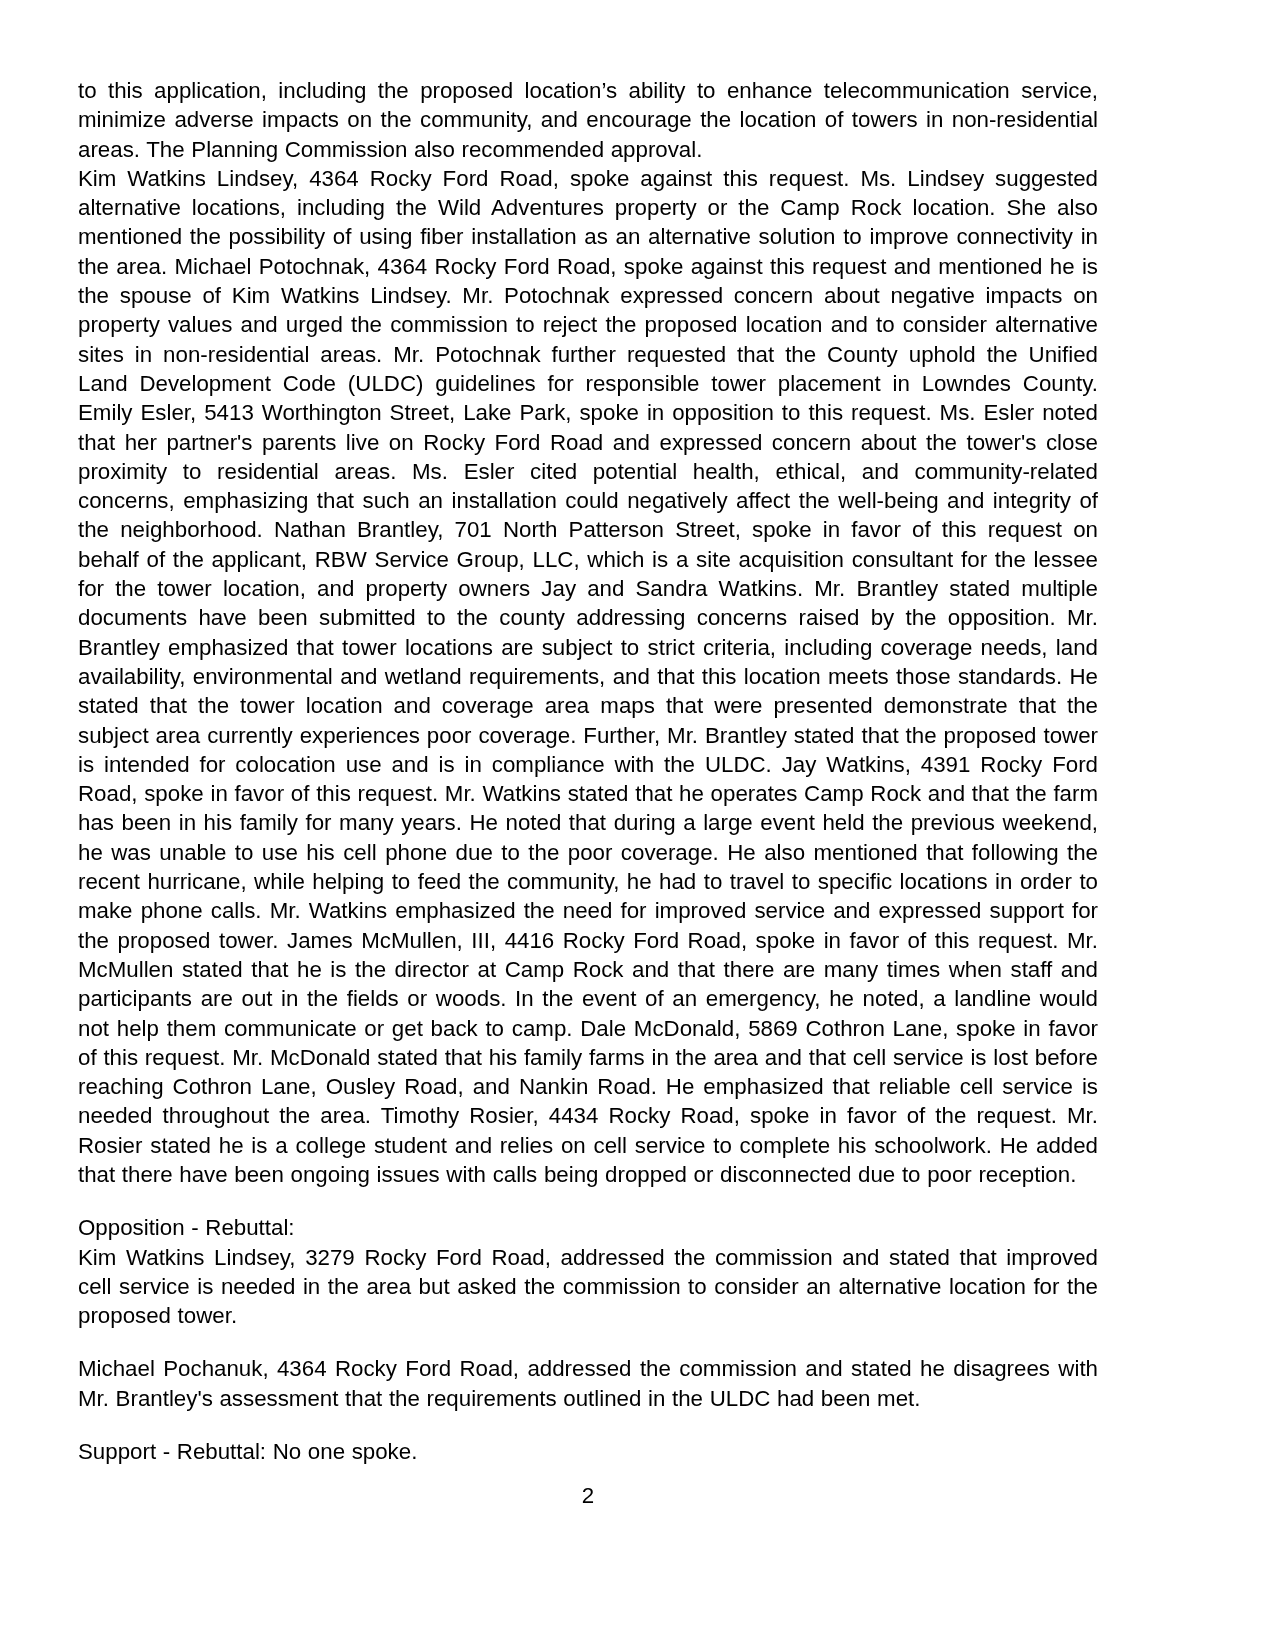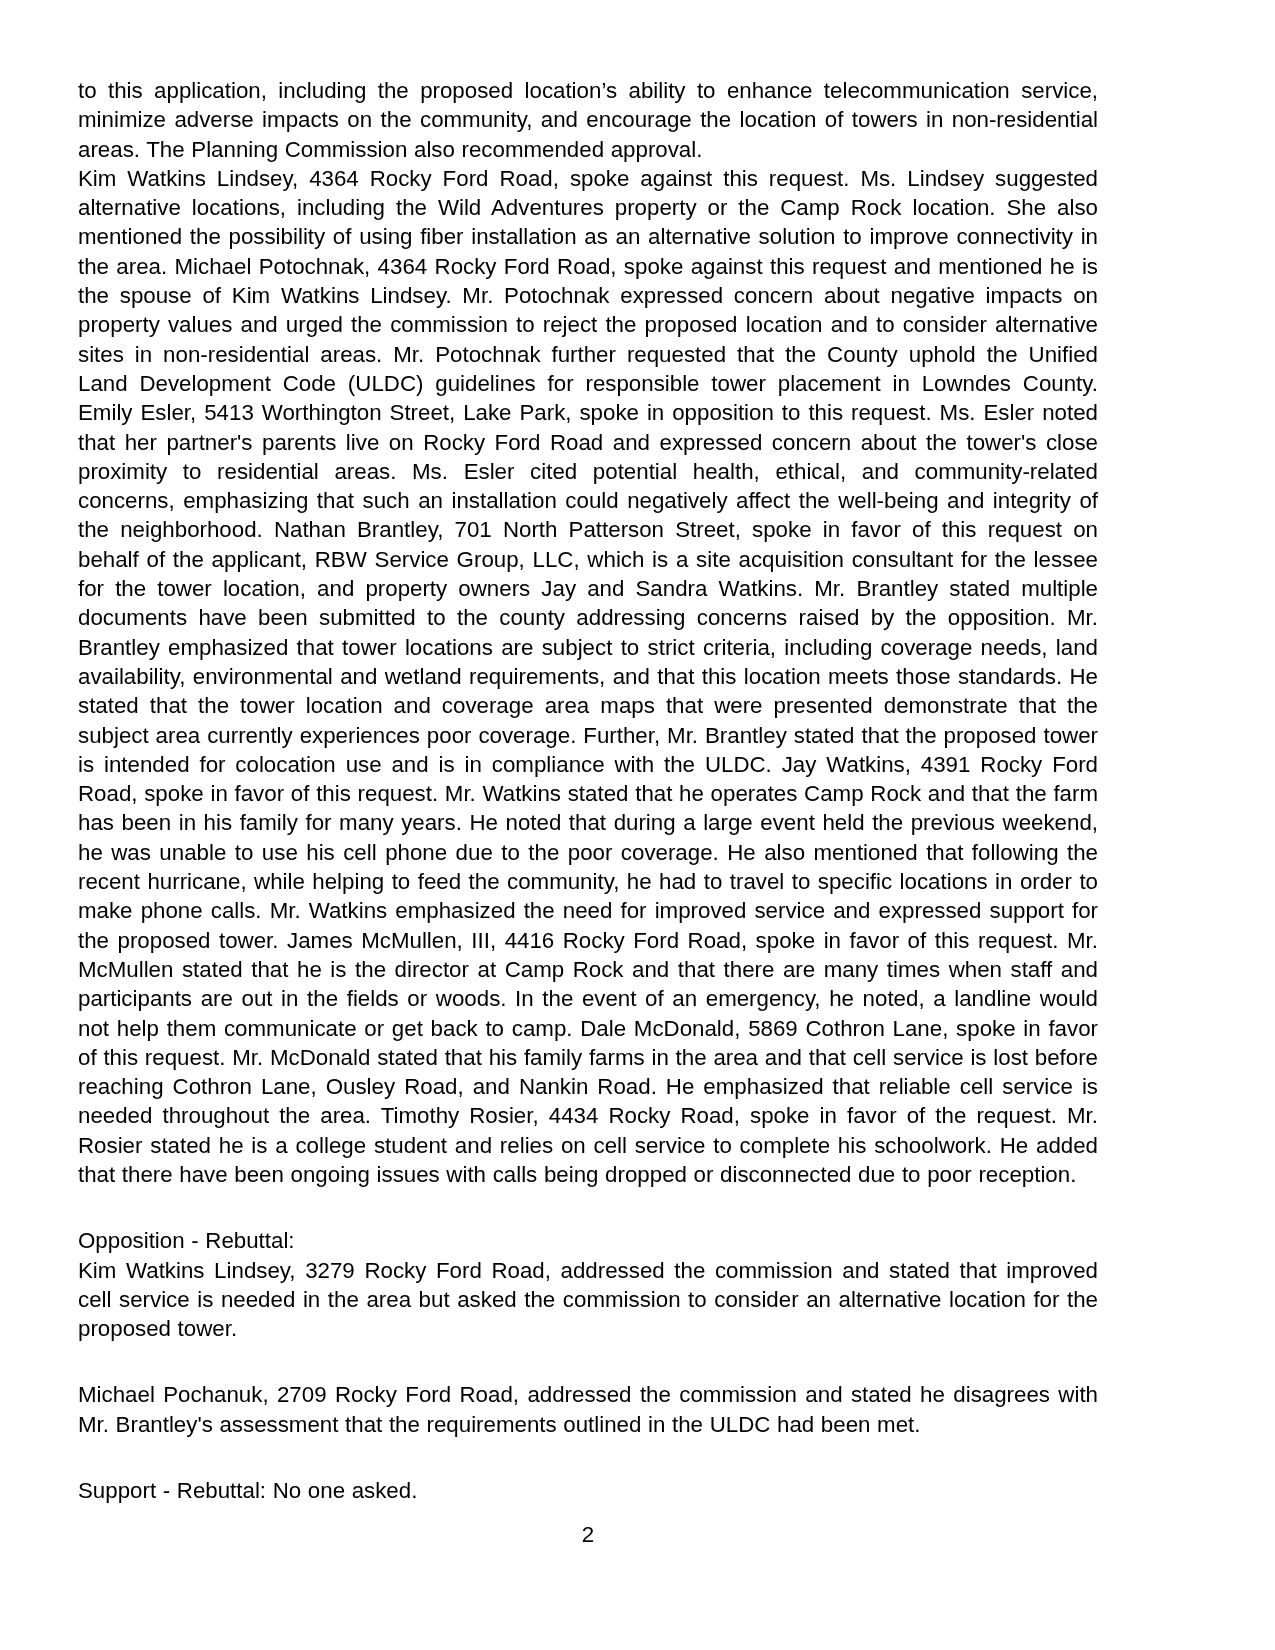--- a/index.html
+++ b/index.html
@@ -20,35 +20,35 @@
   }
   .body-text p {
     margin: 0;
     font-size: 22.3px;
     line-height: 29.3px;
     text-align: justify;
     hyphens: none;
     word-spacing: 0.02em;
   }
   .body-text p.gap-above {
-    margin-top: 37px;
+    margin-top: 24px;
   }
   .page-footer {
     font-size: 22.3px;
     line-height: 29.3px;
     text-align: center;
     margin-top: 15px;
   }
 </style>
 </head>
 <body>
 
 <div class="page">
   <div class="body-text">
     <p>to this application, including the proposed location’s ability to enhance telecommunication service, minimize adverse impacts on the community, and encourage the location of towers in non-residential areas. The Planning Commission also recommended approval.</p>
     <p>Kim Watkins Lindsey, 4364 Rocky Ford Road, spoke against this request. Ms. Lindsey suggested alternative locations, including the Wild Adventures property or the Camp Rock location. She also mentioned the possibility of using fiber installation as an alternative solution to improve connectivity in the area. Michael Potochnak, 4364 Rocky Ford Road, spoke against this request and mentioned he is the spouse of Kim Watkins Lindsey. Mr. Potochnak expressed concern about negative impacts on property values and urged the commission to reject the proposed location and to consider alternative sites in non-residential areas. Mr. Potochnak further requested that the County uphold the Unified Land Development Code (ULDC) guidelines for responsible tower placement in Lowndes County. Emily Esler, 5413 Worthington Street, Lake Park, spoke in opposition to this request. Ms. Esler noted that her partner's parents live on Rocky Ford Road and expressed concern about the tower's close proximity to residential areas. Ms. Esler cited potential health, ethical, and community-related concerns, emphasizing that such an installation could negatively affect the well-being and integrity of the neighborhood. Nathan Brantley, 701 North Patterson Street, spoke in favor of this request on behalf of the applicant, RBW Service Group, LLC, which is a site acquisition consultant for the lessee for the tower location, and property owners Jay and Sandra Watkins. Mr. Brantley stated multiple documents have been submitted to the county addressing concerns raised by the opposition. Mr. Brantley emphasized that tower locations are subject to strict criteria, including coverage needs, land availability, environmental and wetland requirements, and that this location meets those standards. He stated that the tower location and coverage area maps that were presented demonstrate that the subject area currently experiences poor coverage. Further, Mr. Brantley stated that the proposed tower is intended for colocation use and is in compliance with the ULDC. Jay Watkins, 4391 Rocky Ford Road, spoke in favor of this request. Mr. Watkins stated that he operates Camp Rock and that the farm has been in his family for many years. He noted that during a large event held the previous weekend, he was unable to use his cell phone due to the poor coverage. He also mentioned that following the recent hurricane, while helping to feed the community, he had to travel to specific locations in order to make phone calls. Mr. Watkins emphasized the need for improved service and expressed support for the proposed tower. James McMullen, III, 4416 Rocky Ford Road, spoke in favor of this request. Mr. McMullen stated that he is the director at Camp Rock and that there are many times when staff and participants are out in the fields or woods. In the event of an emergency, he noted, a landline would not help them communicate or get back to camp. Dale McDonald, 5869 Cothron Lane, spoke in favor of this request. Mr. McDonald stated that his family farms in the area and that cell service is lost before reaching Cothron Lane, Ousley Road, and Nankin Road. He emphasized that reliable cell service is needed throughout the area. Timothy Rosier, 4434 Rocky Road, spoke in favor of the request. Mr. Rosier stated he is a college student and relies on cell service to complete his schoolwork. He added that there have been ongoing issues with calls being dropped or disconnected due to poor reception.</p>
     <p class="gap-above">Opposition - Rebuttal:</p>
     <p>Kim Watkins Lindsey, 3279 Rocky Ford Road, addressed the commission and stated that improved cell service is needed in the area but asked the commission to consider an alternative location for the proposed tower.</p>
-    <p class="gap-above">Michael Pochanuk, 2709 Rocky Ford Road, addressed the commission and stated he disagrees with Mr. Brantley's assessment that the requirements outlined in the ULDC had been met.</p>
-    <p class="gap-above">Support - Rebuttal: No one asked.</p>
+    <p class="gap-above">Michael Pochanuk, 4364 Rocky Ford Road, addressed the commission and stated he disagrees with Mr. Brantley's assessment that the requirements outlined in the ULDC had been met.</p>
+    <p class="gap-above">Support - Rebuttal: No one spoke.</p>
   </div>
   <div class="page-footer">2</div>
 </div>
 
 </body></html>

